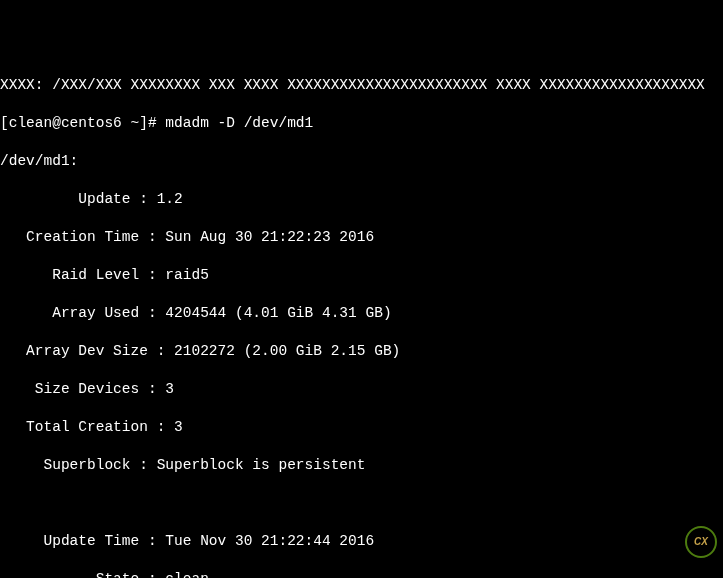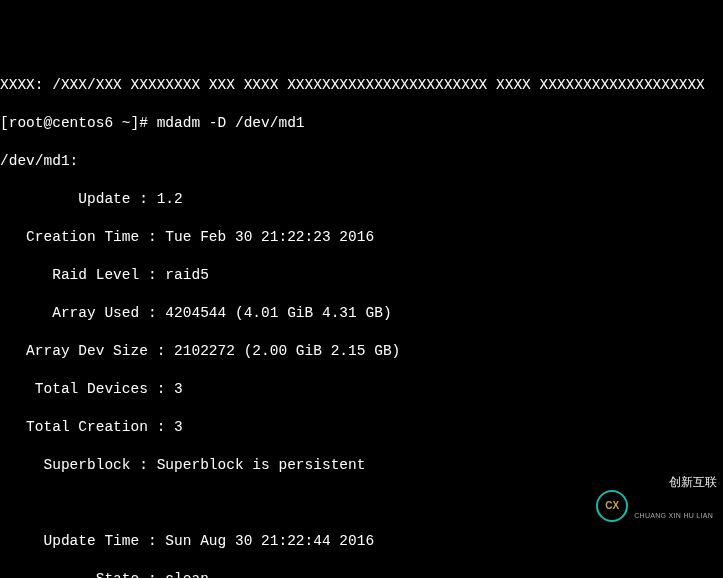--- a/index.html
+++ b/index.html
@@ -22,61 +22,62 @@
       right: 6px;
       bottom: 20px;
       color: #ddd;
       display: flex;
       align-items: center;
       gap: 6px;
     }
     .watermark-ring {
       width: 32px;
       height: 32px;
-      border: 2px solid #14b8a6;
+      border: 2px solid #4d7c0f;
       border-radius: 50%;
       display: inline-flex;
       align-items: center;
       justify-content: center;
       font-size: 10px;
       color: #c7a34a;
       font-family: sans-serif;
       font-weight: 700;
+      font-style: italic;
     }
     .watermark-text {
       font-family: "Microsoft YaHei", sans-serif;
       font-size: 12px;
       color: #eee;
     }
     .watermark-sub {
       font-family: sans-serif;
       font-size: 7px;
       color: #aaa;
       display: block;
       letter-spacing: 0.3px;
     }
   </style>
 </head>
 <body>
 
 
 
 <span class="line">XXXX: /XXX/XXX XXXXXXXX XXX XXXX XXXXXXXXXXXXXXXXXXXXXXX XXXX XXXXXXXXXXXXXXXXXXX</span>
-<span class="line">[root@centos6 ~]# mdadm -D /dev/md1</span>
+<span class="line">[clean@centos6 ~]# mdadm -D /dev/md1</span>
 <span class="line">/dev/md1:</span>
 <span class="line"><span>         Update</span> : <span>1.2</span></span>
-<span class="line"><span>   Creation Time</span> : <span>Tue Feb 30 21:22:23 2016</span></span>
+<span class="line"><span>   Creation Time</span> : <span>Sun Aug 30 21:22:23 2016</span></span>
 <span class="line"><span>      Raid Level</span> : <span>raid5</span></span>
 <span class="line"><span>      Array Used</span> : <span>4204544 (4.01 GiB 4.31 GB)</span></span>
 <span class="line"><span>   Array Dev Size</span> : <span>2102272 (2.00 GiB 2.15 GB)</span></span>
-<span class="line"><span>    Total Devices</span> : <span>3</span></span>
+<span class="line"><span>    Size Devices</span> : <span>3</span></span>
 <span class="line"><span>   Total Creation</span> : <span>3</span></span>
 <span class="line"><span>     Superblock</span> : <span>Superblock is persistent</span></span>
 <span class="line"> </span>
-<span class="line"><span>     Update Time</span> : <span>Sun Aug 30 21:22:44 2016</span></span>
+<span class="line"><span>     Update Time</span> : <span>Tue Nov 30 21:22:44 2016</span></span>
 <span class="line"><span>           State</span> : <span>clean</span></span>
 
 
 
 
 
 
 
 
 
@@ -84,20 +85,16 @@
 
 
 
 
 
 
 
 
 <div class="watermark">
   <span class="watermark-ring">CX</span>
-  <span>
-    <span class="watermark-text">创新互联</span>
-    <span class="watermark-sub">CHUANG XIN HU LIAN</span>
-  </span>
 </div>
 
 
 
 
 </body></html>

